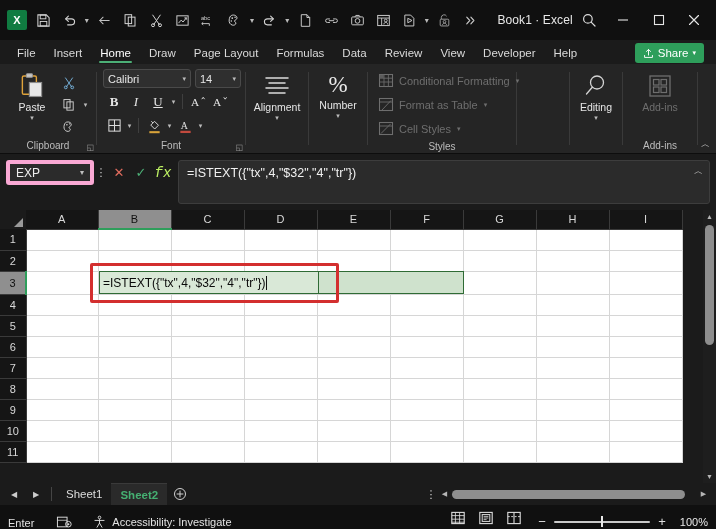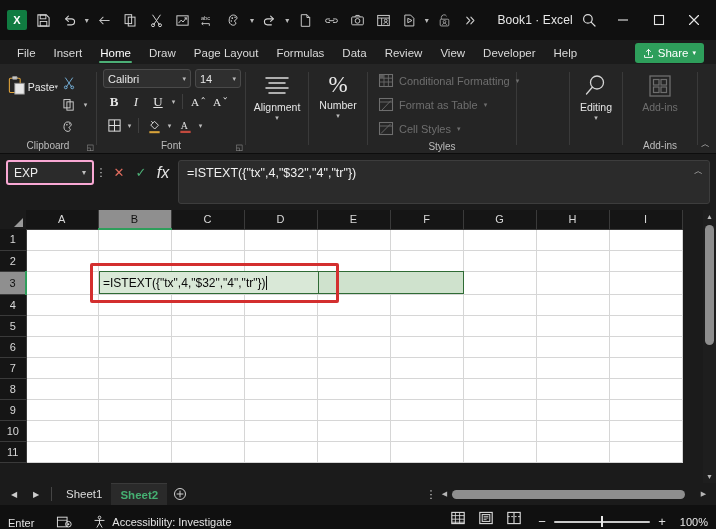--- a/index.html
+++ b/index.html
@@ -68,21 +68,21 @@
   .rgroup { display: flex; flex-direction: column; position: relative; padding: 0 6px; }
   .rgroup-body { flex: 1 1 auto; display: flex; align-items: flex-start; padding-top: 4px; }
   .rgroup-label {
     height: 15px; line-height: 15px; text-align: center; color: #bdbdbd; font-size: 10px;
     position: relative; padding-bottom: 2px;
   }
   .rgroup-sep { width: 1px; background: #3a3a3a; margin: 6px 0 8px 0; flex: 0 0 1px; }
   .dialog-launcher { position: absolute; right: 2px; bottom: 1px; color: #999; font-size: 8px; }
 
   
-  .paste-btn { width: 52px; display: flex; flex-direction: row; align-items: center; padding-top: 2px; }
+  .paste-btn { width: 52px; display: flex; flex-direction: column; align-items: center; padding-top: 2px; }
   .paste-label { color: #e6e6e6; font-size: 10.5px; margin-top: 1px; }
   .mini-col { display: flex; flex-direction: column; gap: 2px; padding-top: 3px; }
   .mini-row { display: flex; align-items: center; gap: 1px; height: 20px; }
   .mini-icon { width: 22px; height: 20px; display: flex; align-items: center; justify-content: center; color: #d8d8d8; }
   .cv { color: #bbb; font-size: 7px; width: 9px; text-align: center; }
 
   
   .font-grp-body { flex-direction: column; gap: 3px; padding-top: 3px; }
   .font-row1 { display: flex; gap: 4px; }
   .combo {
@@ -110,31 +110,31 @@
     height: 21px; padding: 0 3px; white-space: nowrap;
   }
   .style-ico { width: 17px; height: 16px; display:flex; align-items:center; justify-content:center; }
   .style-item .dd { color: #6e6e6e; font-size: 7px; margin-left: 1px; }
 
   .collapse-ribbon { position: absolute; right: 6px; bottom: 2px; color: #c9c9c9; font-size: 9px; }
 
   
   .fbar { height: 56px; background: #1b1b1b; display: flex; align-items: flex-start; padding: 6px 6px 0 6px; flex: 0 0 56px; }
   .namebox {
-    width: 88px; height: 25px; background: #2b2b2b; border: 2px solid #f9a8d4; border-radius: 3px;
+    width: 88px; height: 25px; background: #2b2b2b; border: 4px solid #f9a8d4; border-radius: 3px;
     display: flex; align-items: center; padding: 0 6px; color: #ededed; font-size: 12px; flex: 0 0 88px;
   }
   .namebox .nb-val { flex: 1 1 auto; }
   .namebox .nb-arr { color: #c0c0c0; font-size: 8px; }
   .fb-dots { width: 14px; height: 25px; display: flex; align-items: center; justify-content: center; color: #cfcfcf; font-size: 11px; letter-spacing: 0; }
   .fb-actions { display: flex; align-items: center; gap: 0px; height: 25px; }
   .fb-act { width: 22px; height: 25px; display: flex; align-items: center; justify-content: center; font-size: 13px; }
   .fb-x { color: #e06c5e; }
   .fb-ok { color: #4caf76; }
-  .fb-fx { color: #e5e5e5; font-family: Liberation Sans, sans-serif; font-style: italic; font-size: 16px; }
+  .fb-fx { color: #bef264; font-family: Liberation Mono, monospace; font-style: italic; font-size: 14px; }
   .fb-input {
     flex: 1 1 auto; margin-left: 4px; min-height: 44px; background: #2b2b2b;
     border: 1px solid #3d3d3d; border-radius: 3px; color: #f0f0f0; font-size: 12.5px;
     padding: 5px 22px 0 8px; position: relative; white-space: nowrap; overflow: hidden;
   }
   .fb-expand { position: absolute; right: 6px; top: 4px; color: #c5c5c5; font-size: 9px; }
 
   
   .gridwrap { flex: 1 1 auto; position: relative; background: #1b1b1b; overflow: hidden; }
   .grid-table { position: absolute; left: 0; top: 0; border-collapse: collapse; table-layout: fixed; }

